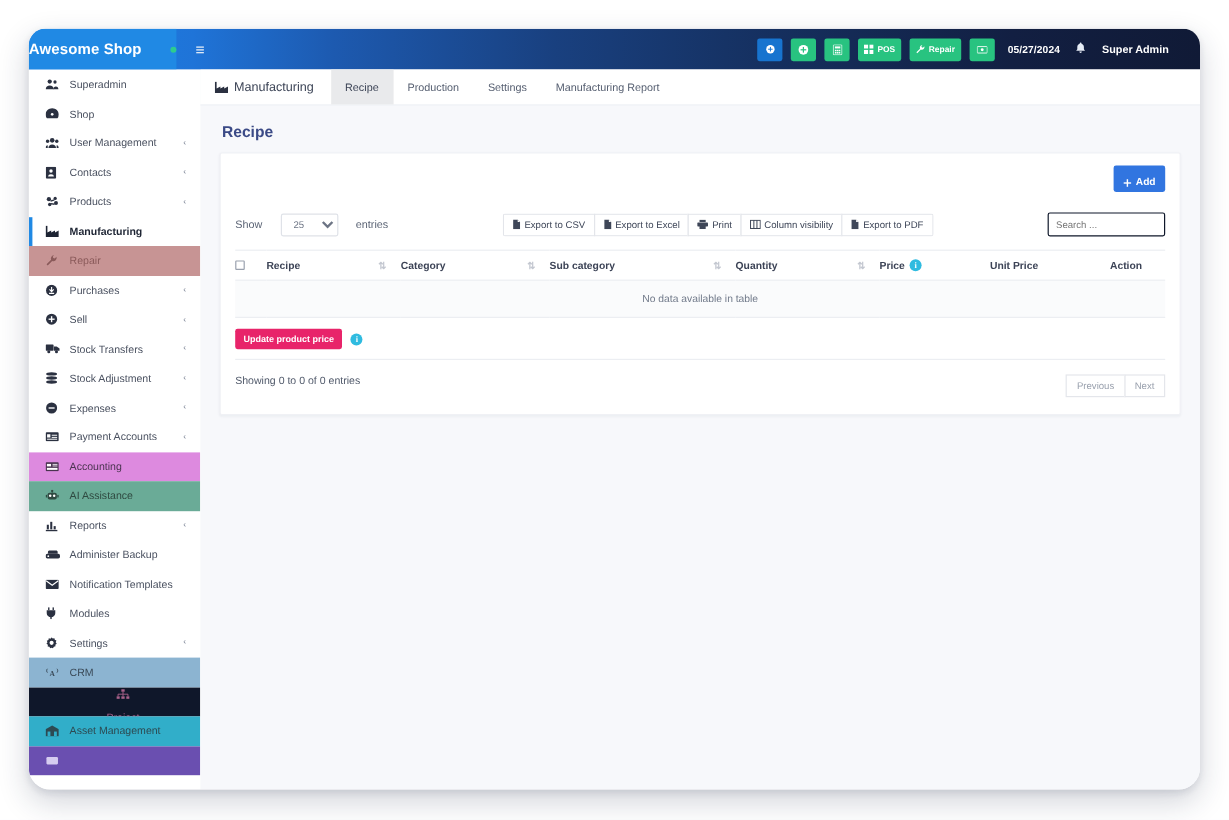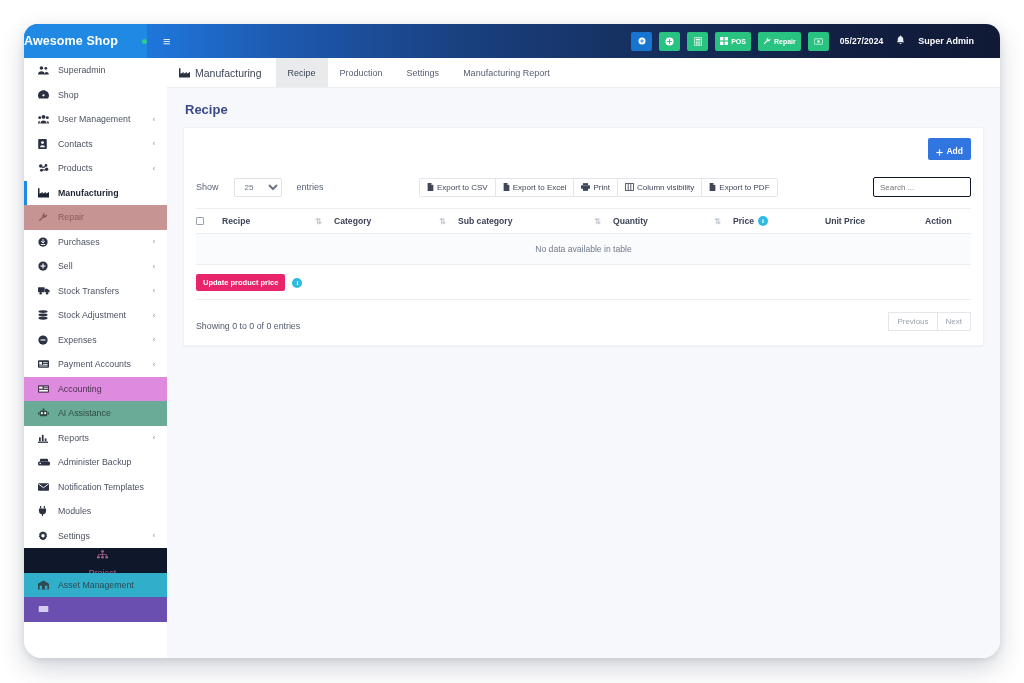--- a/index.html
+++ b/index.html
@@ -247,21 +247,21 @@
   }
   #update-price-btn {
     background: #e8246a; color: #ffffff;
     font-size: 7.5px; font-weight: bold;
     border: none; border-radius: 2px;
     padding: 4px 7px; cursor: pointer;
   }
 
   
   #table-footer {
-    display: flex; align-items: flex-end;
+    display: flex; align-items: flex-start;
     margin-top: 12px;
   }
   #info-text { font-size: 8.8px; color: #50596a; }
   #pager { margin-left: auto; display: flex; }
   .page-btn {
     height: 19px; padding: 0 8px;
     display: flex; align-items: center;
     background: #ffffff; border: 1px solid #e4e6eb;
     margin-left: -1px;
     font-size: 8px; color: #9aa1ae;
@@ -562,20 +562,29 @@
       </div>
       <div class="nav-item">
         <span class="nav-ico">
           <svg width="10" height="10" viewBox="0 0 14 14" fill="currentColor">
             <path d="M7 0l1.3 1.6 2-.5.4 2 1.9.8-.8 1.9 1.2 1.7-1.7 1.2.3 2-2 .4-1 1.8L7 12.2 5.4 13l-1-1.8-2-.4.3-2L1 7.6l1.2-1.7-.8-1.9 1.9-.8.4-2 2 .5z"></path>
             <circle cx="7" cy="6.6" r="2.4" fill="#fff"></circle>
           </svg>
         </span>
         <span class="nav-label">Settings</span>
         <span class="nav-caret">‹</span>
+      </div>
+      <div class="nav-item tinted-steel">
+        <span class="nav-ico">
+          <svg width="11" height="9" viewBox="0 0 16 12" fill="currentColor">
+            <text x="8" y="9.6" font-size="9" font-family="Liberation Serif, serif" font-weight="bold" text-anchor="middle">A</text>
+            <path d="M2.2 1.4C1 2.6 1 4.8 2.2 6M13.8 1.4c1.2 1.2 1.2 3.4 0 4.6" stroke="currentColor" stroke-width="1.2" fill="none"></path>
+          </svg>
+        </span>
+        <span class="nav-label">CRM</span>
       </div>
       <div class="nav-item tinted-pink">
         <span class="nav-ico">
           <svg width="11" height="9" viewBox="0 0 16 12" fill="currentColor">
             <rect x="6" y="0" width="4" height="3"></rect>
             <rect x="0" y="8.6" width="4" height="3"></rect>
             <rect x="6" y="8.6" width="4" height="3"></rect>
             <rect x="12" y="8.6" width="4" height="3"></rect>
             <path d="M8 3v3M2 8.6V6h12v2.6M8 6v2.6" stroke="currentColor" stroke-width="1.1" fill="none"></path>
           </svg>

